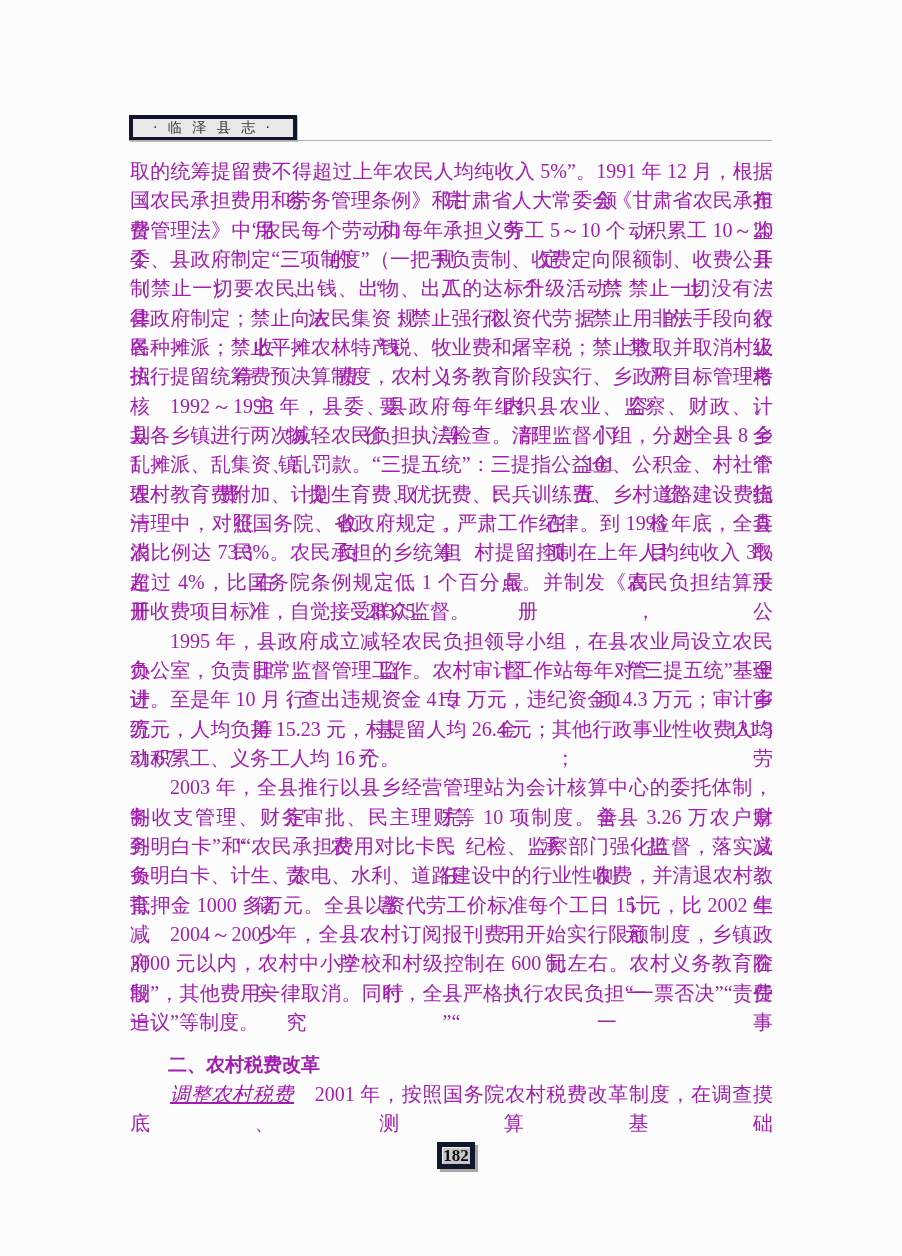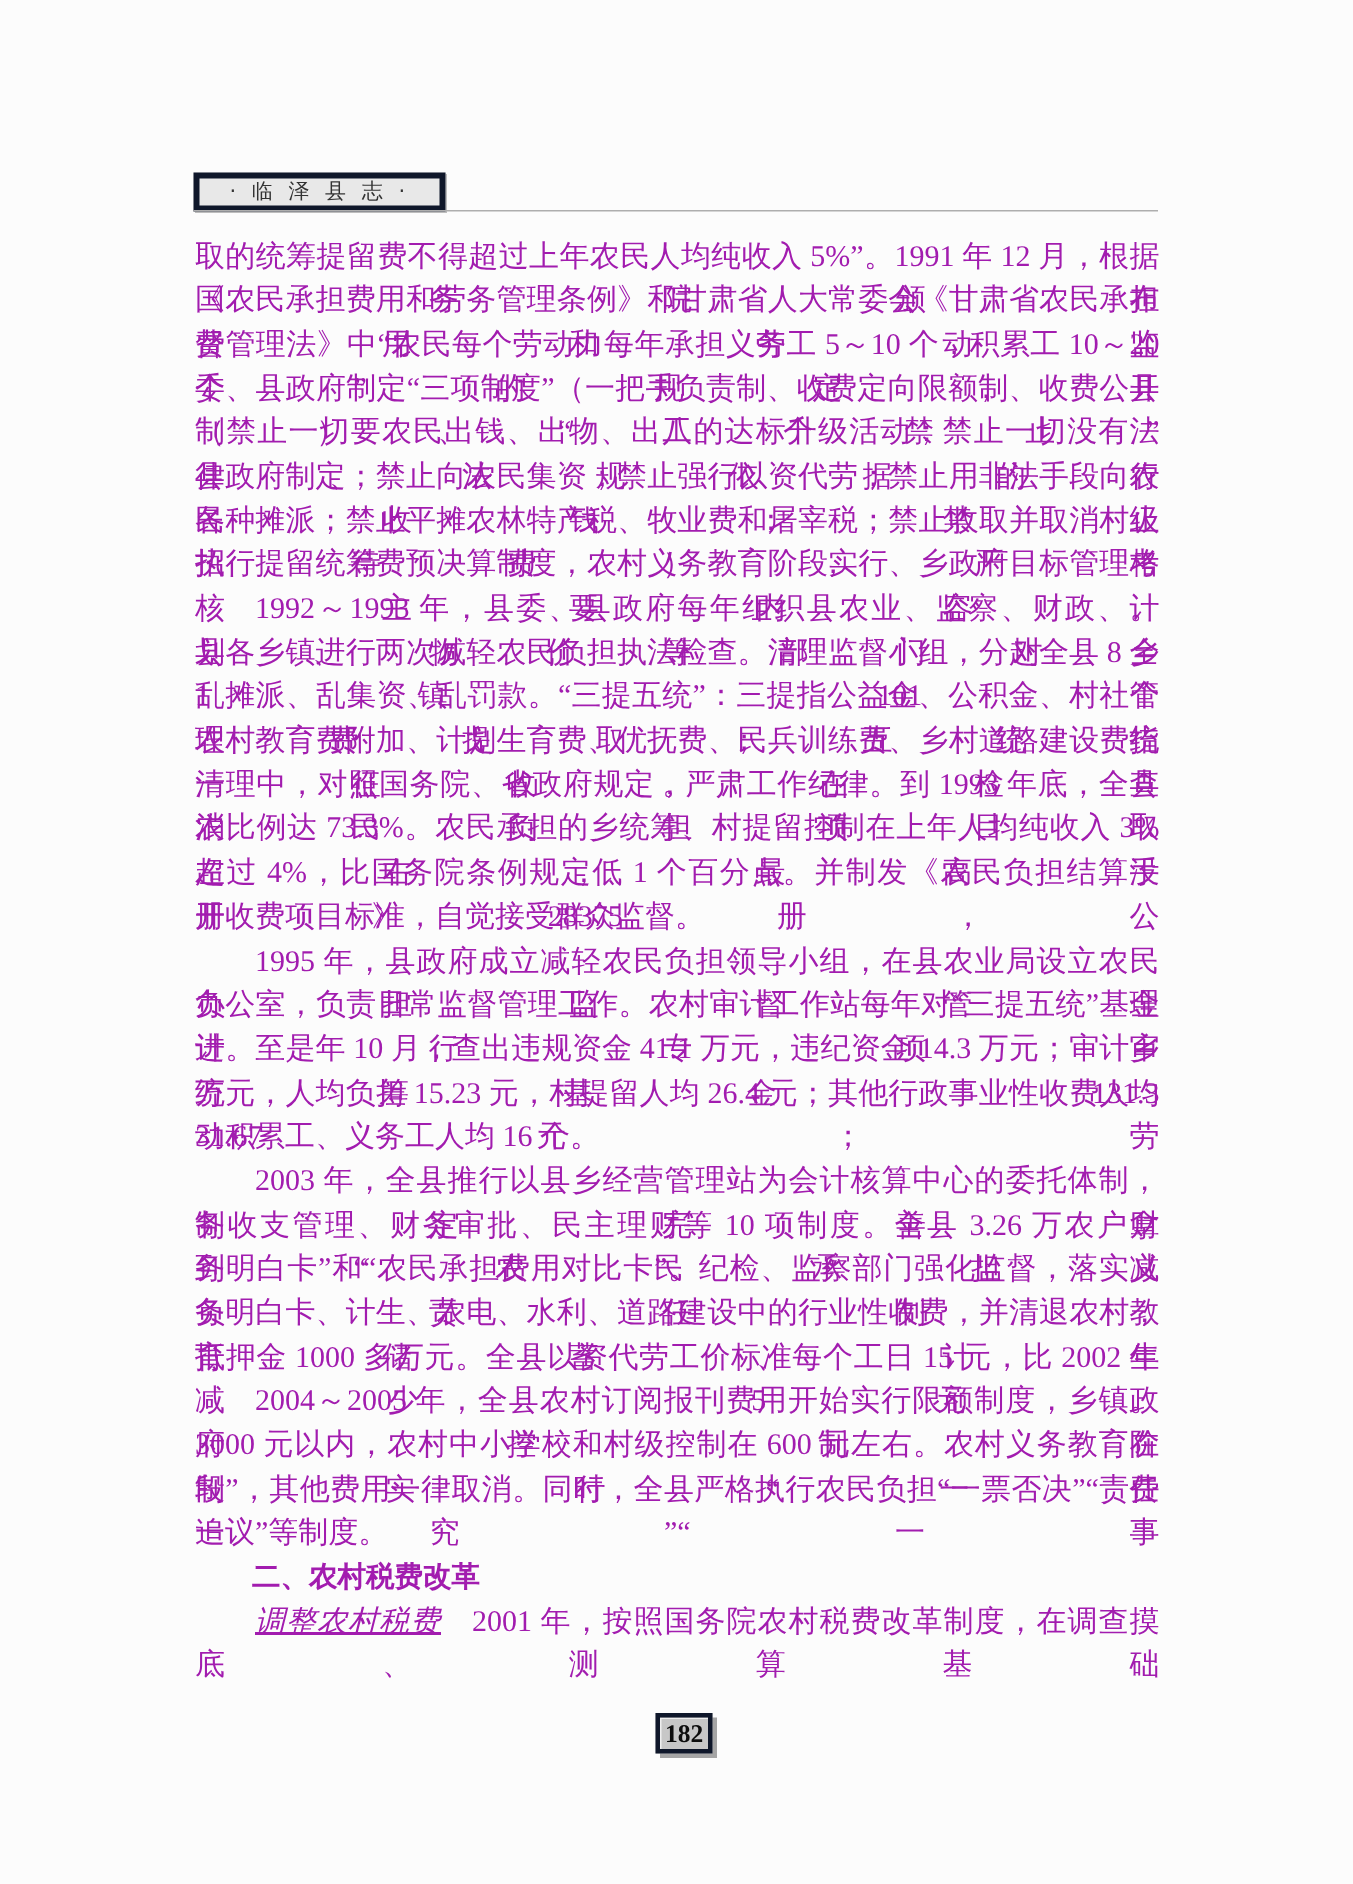--- a/index.html
+++ b/index.html
@@ -35,29 +35,29 @@
   .line {
     height:29.35px;
     text-align:justify;
     text-align-last:justify;
     white-space:normal;
   }
   .line.nofill { text-align-last:left; }
   .line.indent { text-indent:2em; }
   .line.heading {
     font-family:Liberation Serif, serif;
-    font-weight:bold; font-size:19px;
+    font-weight:bold; font-size:19px;margin-top:13px;
   }
   .kai { font-style:italic;text-decoration:underline; }
   
   .page-num {
     position:absolute; left:437px; top:1142px;
     width:38px; height:27px; box-sizing:border-box;
     background:#c7c7c7;
-    border:3px solid #0f172a;
+    border:5px solid #0f172a;
     box-shadow:3px 3px 0 #a5a5a5, inset 1px 1px 0 #efefef;
     display:flex; align-items:center; justify-content:center;
   }
   .page-num span {
     font-family:"Liberation Serif","DejaVu Serif",serif;
     font-weight:bold; font-size:17px; color:#0d0d0d;
   }
 </style>
 </head>
 <body>

